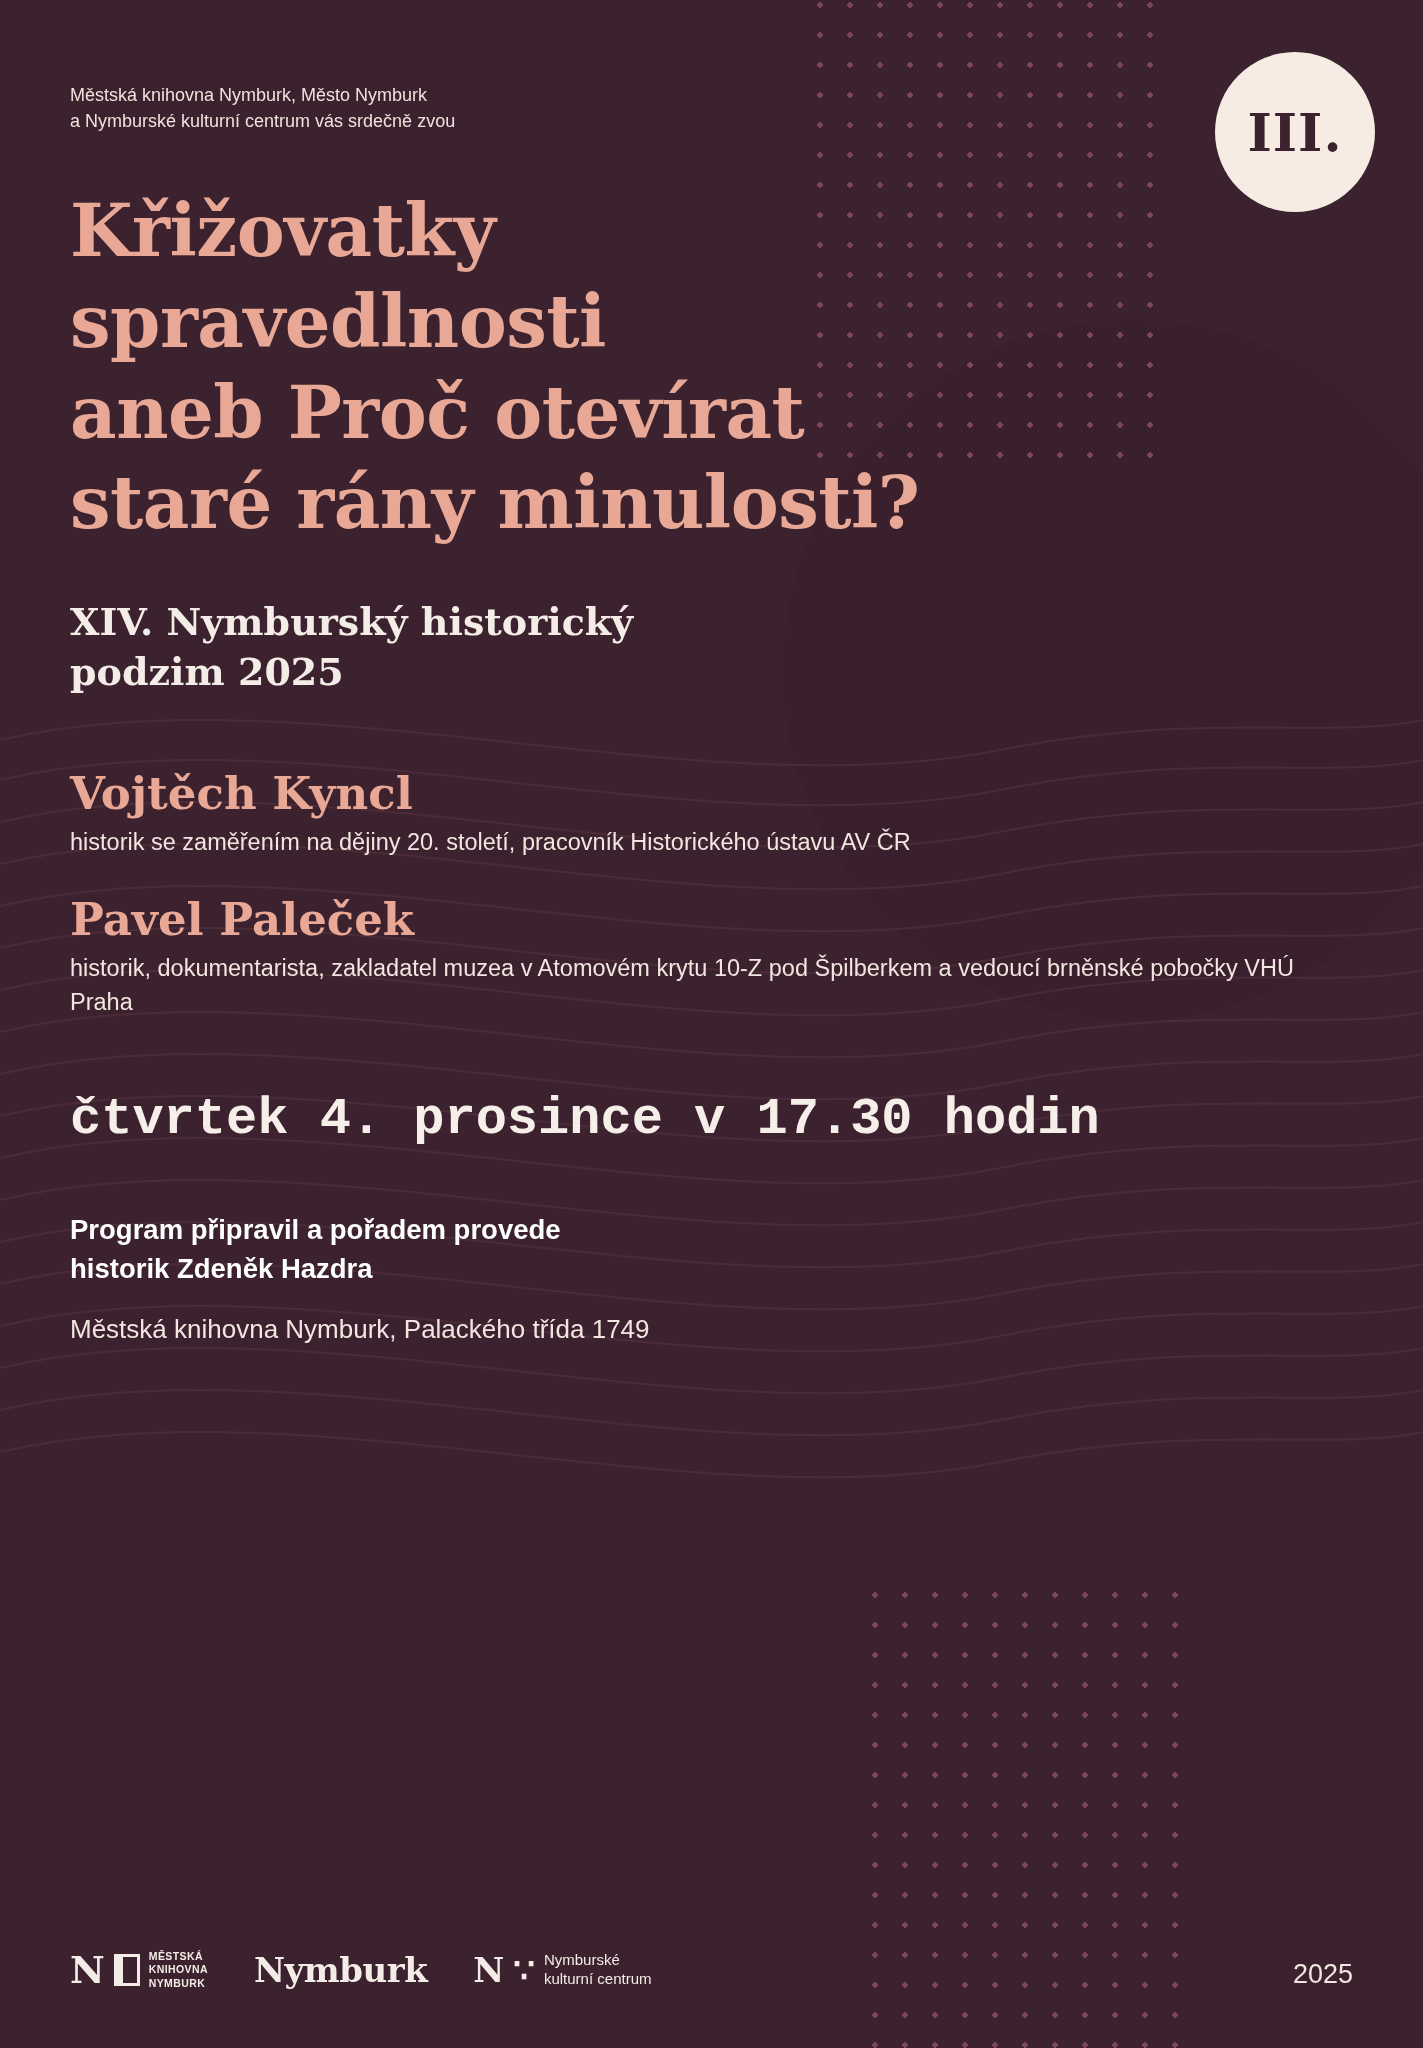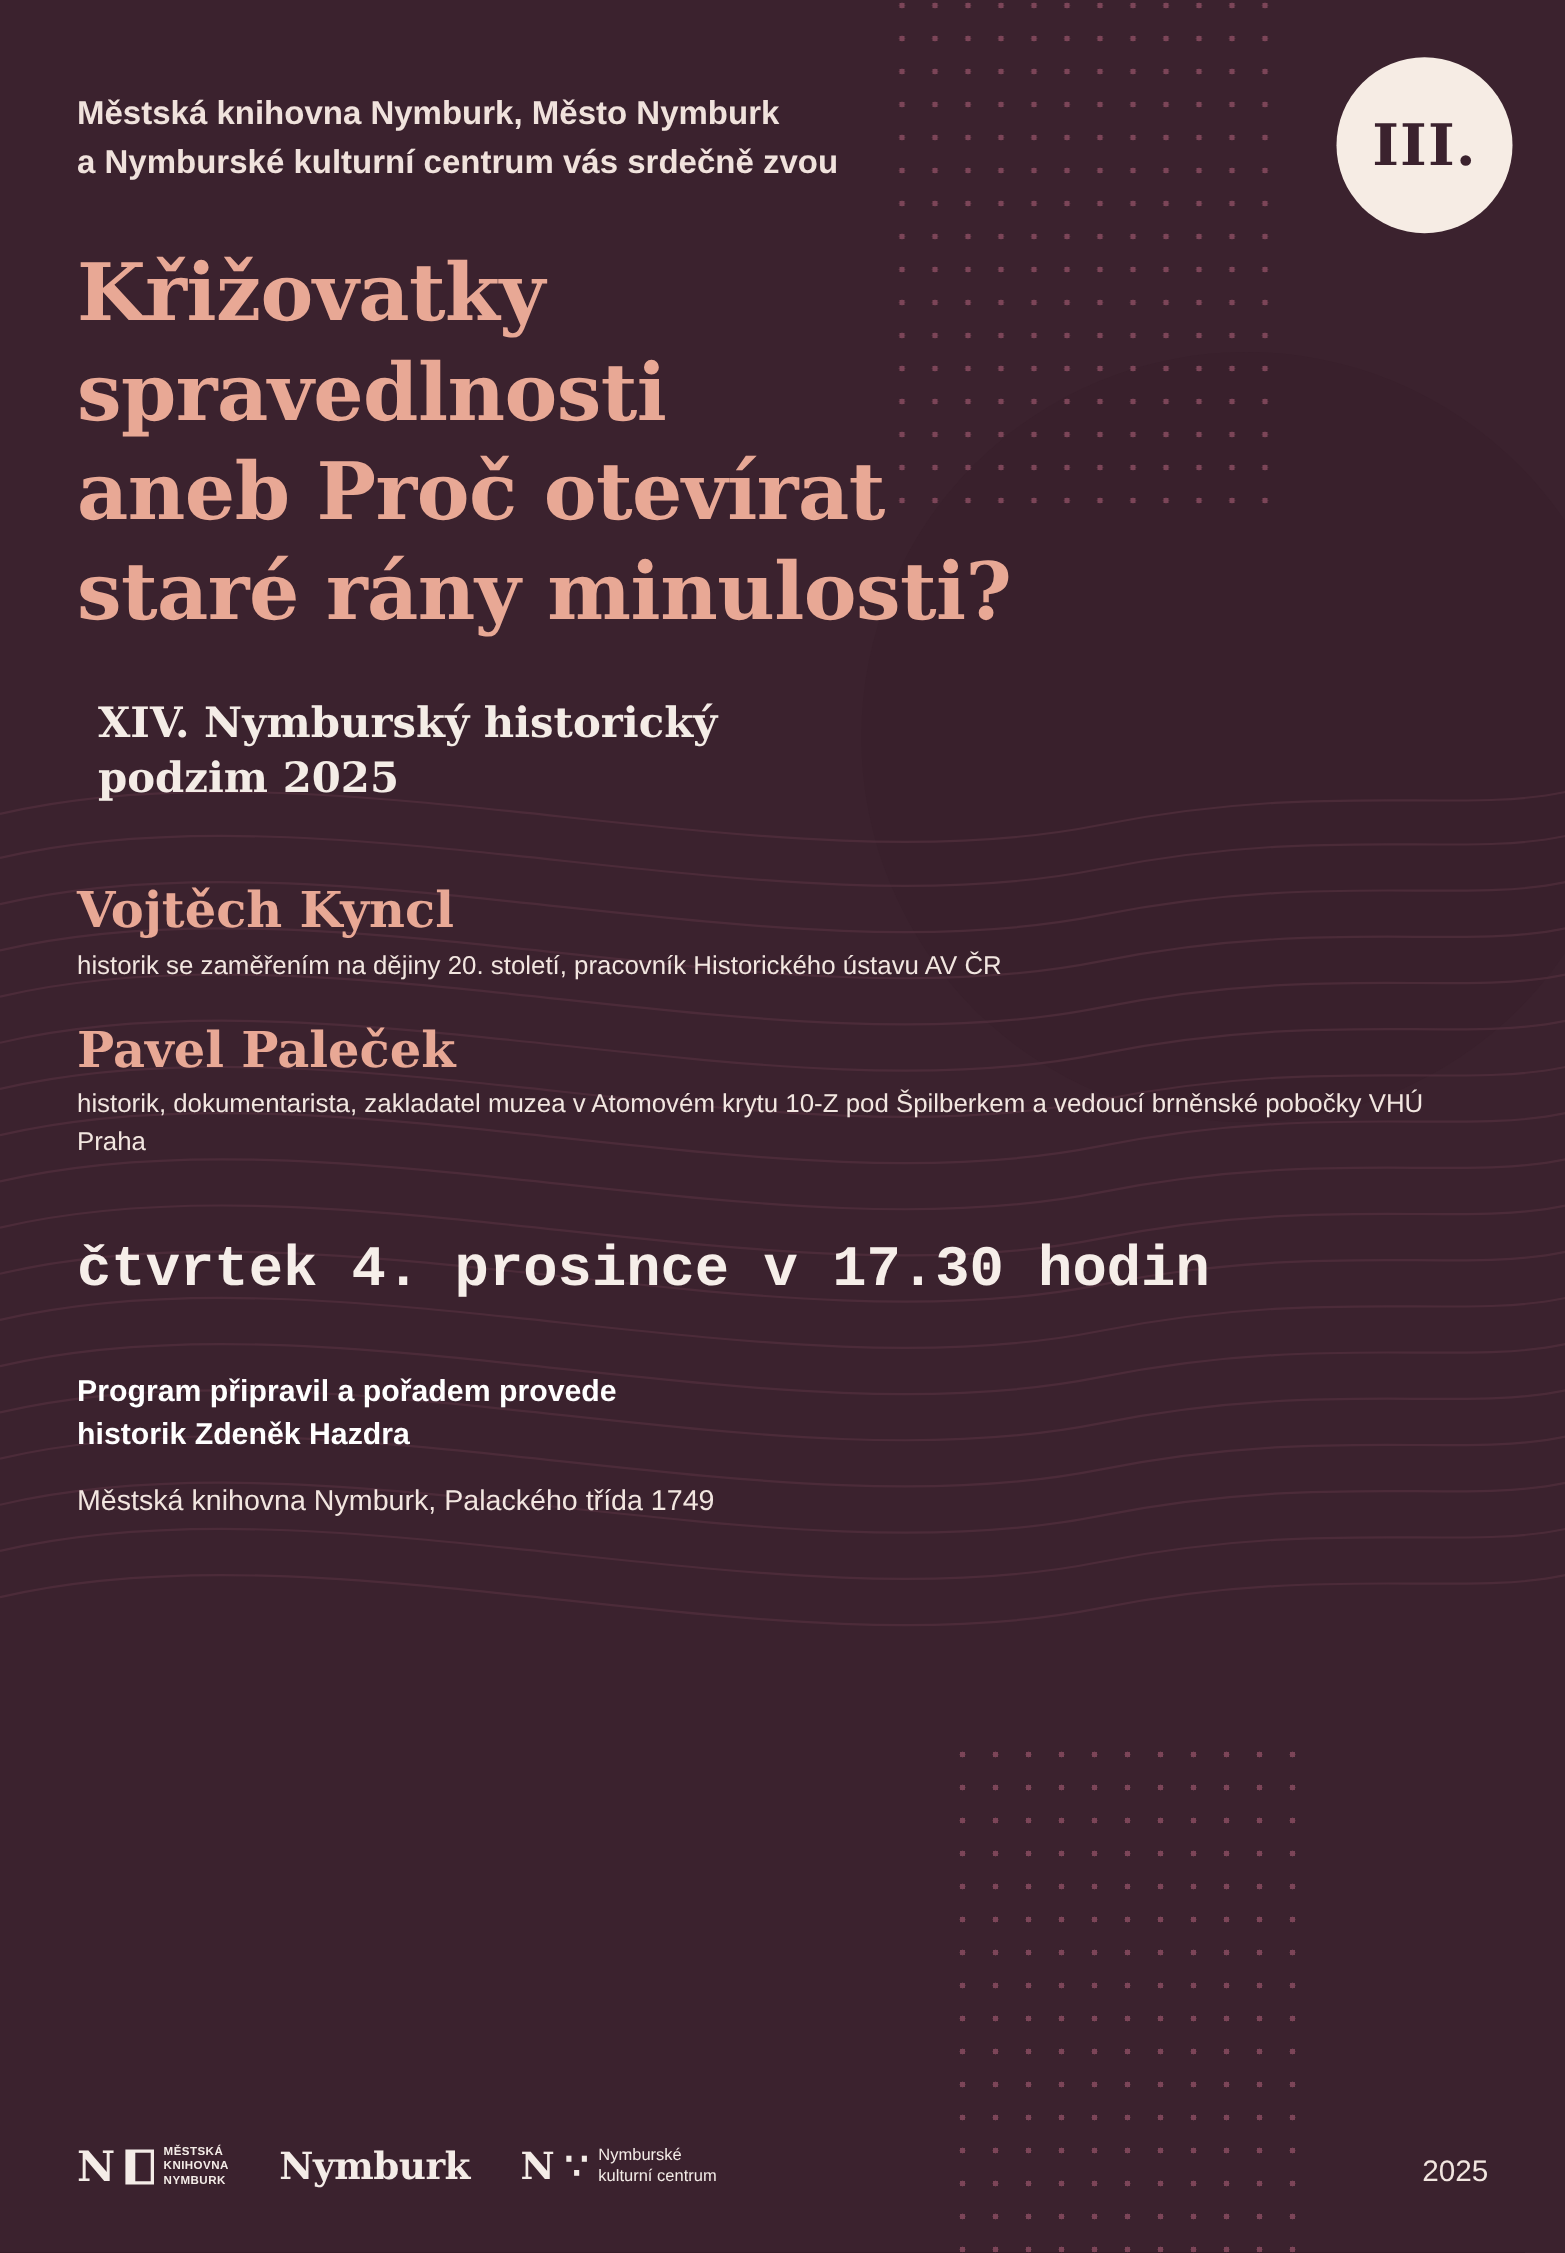--- a/index.html
+++ b/index.html
@@ -79,23 +79,23 @@
 
   
   #content {
     position: relative;
     z-index: 5;
     padding: 0 70px;
   }
 
   .organizers {
     padding-top: 82px;
-    font-size: 30px;
+    font-size: 18px;
     line-height: 1.45;
-    font-weight: 700;
+    font-weight: 400;
     color: #f0e2dc;
     max-width: 700px;
   }
 
   .title {
     margin-top: 52px;
     font-family: "DejaVu Serif", serif;
     font-weight: bold;
     font-size: 72px;
     line-height: 1.26;
@@ -106,21 +106,21 @@
   .title .line { display: block; }
 
   .subtitle {
     margin-top: 22px;
     font-family: "DejaVu Serif", serif;
     font-weight: bold;
     font-size: 38px;
     line-height: 1.32;
     color: #f4ece6;
   }
-  .subtitle .line { display: block; margin-left: 19px; }
+  .subtitle .line { display: block; }
 
   .speakers { margin-top: 70px; }
   .speaker-name {
     font-family: "DejaVu Serif", serif;
     font-weight: bold;
     font-size: 45px;
     color: #e8a895;
     line-height: 1.15;
   }
   .speaker-desc {

